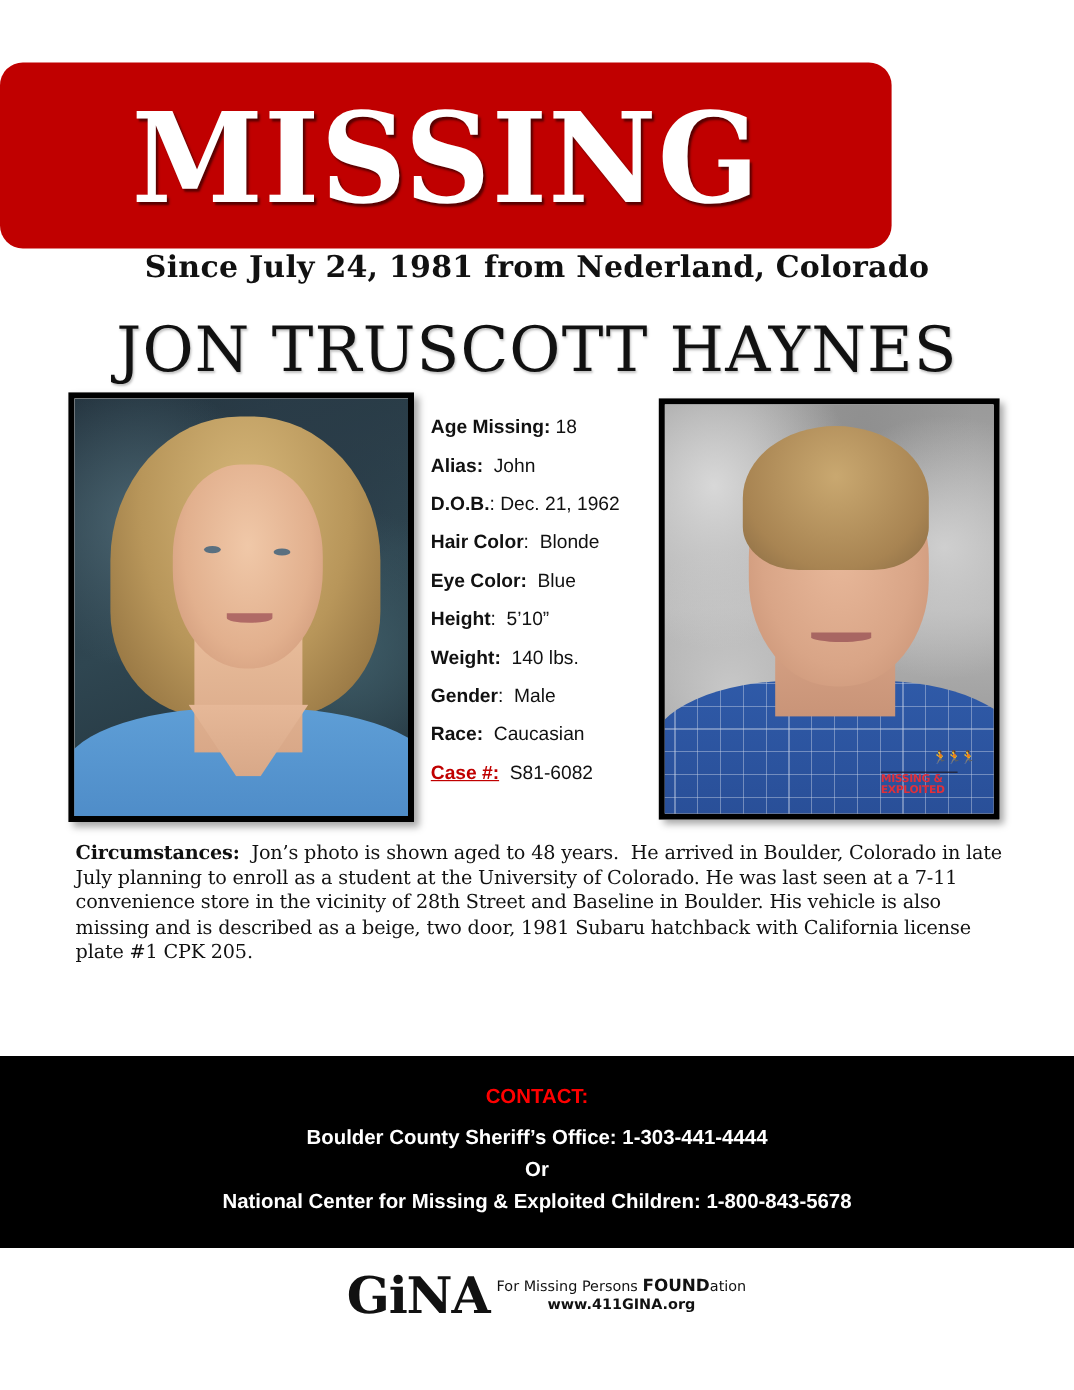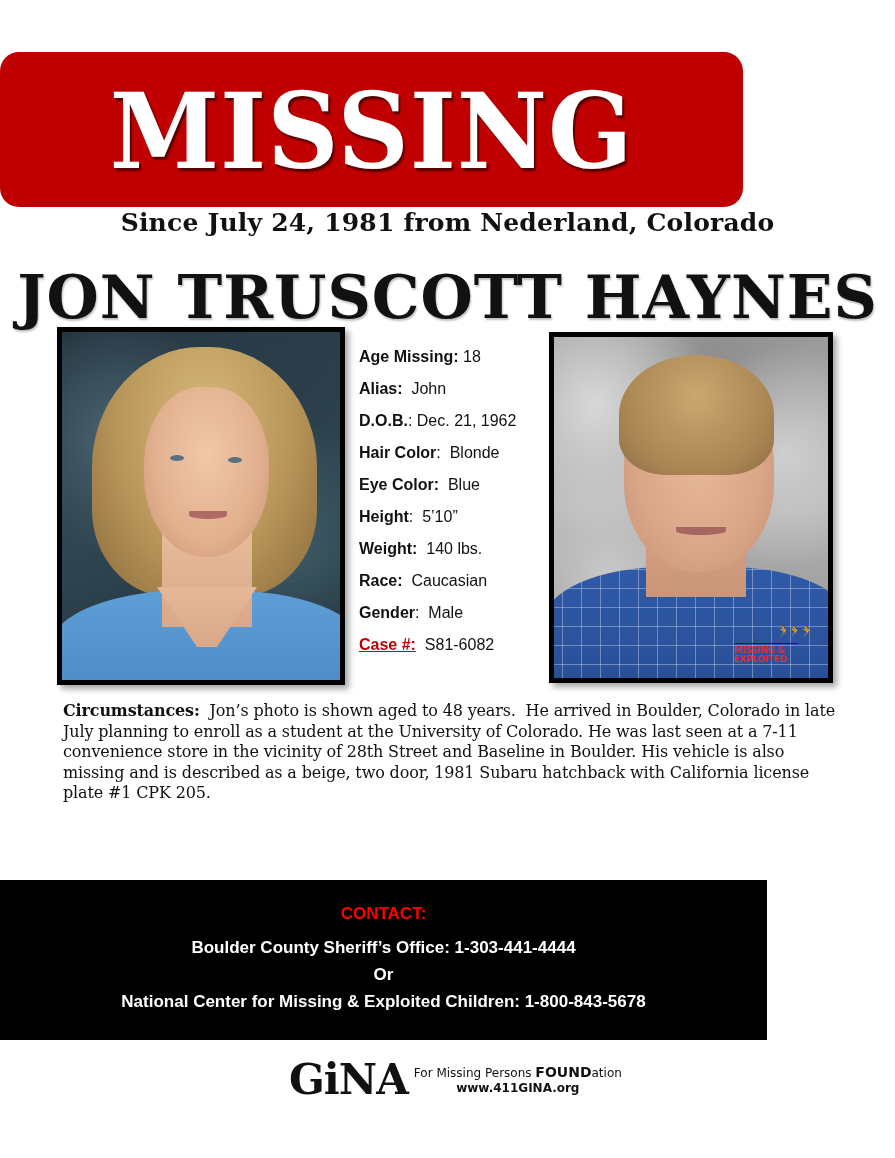--- a/index.html
+++ b/index.html
@@ -25,21 +25,21 @@
 
     .since {
       position: absolute; left: 0; top: 208px; width: 895px; text-align: center;
       font-family: "DejaVu Serif", "Liberation Serif", serif;
       font-weight: bold; font-size: 25px; color: #111;
       letter-spacing: 0.2px;
     }
     .name {
       position: absolute; left: 0; top: 262px; width: 895px; text-align: center;
       font-family: "DejaVu Serif", "Liberation Serif", serif;
-      font-weight: bold; font-size: 60px; color: #111;
+      font-weight: normal; font-size: 52px; color: #111;
       letter-spacing: 1px;
       text-shadow: 1px 2px 2px rgba(0,0,0,0.25);
     }
 
     .photo {
       position: absolute; border: 5px solid #000;
       box-shadow: 4px 4px 6px rgba(0,0,0,0.35);
       overflow: hidden;
     }
     .photo-left { left: 57px; top: 327px; width: 288px; height: 358px; }
@@ -136,21 +136,21 @@
 
     .circumstances {
       position: absolute; left: 63px; top: 701px; width: 780px;
       font-family: "DejaVu Serif", "Liberation Serif", serif;
       font-size: 16px; line-height: 20.6px; color: #111;
       letter-spacing: -0.15px;
     }
     .circ-label { font-weight: bold; }
 
     .contact {
-      position: absolute; left: 0; top: 880px; width: 767px; height: 160px;
+      position: absolute; left: 0; top: 880px; width: 895px; height: 160px;
       background: #000;
       text-align: center;
       font-family: "Liberation Sans", sans-serif;
       font-weight: bold; color: #ffffff;
       padding-top: 24px;
     }
     .contact-title { color: #ff0000; font-size: 17px; line-height: 20px; margin-bottom: 10px; }
     .contact-line { font-size: 17px; line-height: 27px; }
 
     .footer {
@@ -194,22 +194,22 @@
 </div>
 
 <div class="details">
   <div class="detail-row"><span class="detail-label">Age Missing:</span><span class="detail-sep"></span><span style="white-space:pre"> 18</span></div>
   <div class="detail-row"><span class="detail-label">Alias:</span><span class="detail-sep"></span><span style="white-space:pre">  John</span></div>
   <div class="detail-row"><span class="detail-label">D.O.B.</span><span class="detail-sep">:</span><span style="white-space:pre"> Dec. 21, 1962</span></div>
   <div class="detail-row"><span class="detail-label">Hair Color</span><span class="detail-sep">:</span><span style="white-space:pre">  Blonde</span></div>
   <div class="detail-row"><span class="detail-label">Eye Color:</span><span class="detail-sep"></span><span style="white-space:pre">  Blue</span></div>
   <div class="detail-row"><span class="detail-label">Height</span><span class="detail-sep">:</span><span style="white-space:pre">  5’10”</span></div>
   <div class="detail-row"><span class="detail-label">Weight:</span><span class="detail-sep"></span><span style="white-space:pre">  140 lbs.</span></div>
+  <div class="detail-row"><span class="detail-label">Gender</span><span class="detail-sep">:</span><span style="white-space:pre">  Male</span></div>
   <div class="detail-row"><span class="detail-label">Race:</span><span class="detail-sep"></span><span style="white-space:pre">  Caucasian</span></div>
-  <div class="detail-row"><span class="detail-label">Gender</span><span class="detail-sep">:</span><span style="white-space:pre">  Male</span></div>
   <div class="detail-row"><span class="detail-label red">Case #:</span><span class="detail-sep"></span><span style="white-space:pre">  S81-6082</span></div>
 </div>
 
 <div class="photo photo-right">
   <div class="bg-right"></div>
   <div class="shirt-right"></div>
   <div class="neck-right"></div>
   <div class="face-right">
     <div class="eye" style="left:38px; top:78px; background:#6a8088;"></div>
     <div class="eye" style="left:98px; top:78px; background:#6a8088;"></div>

